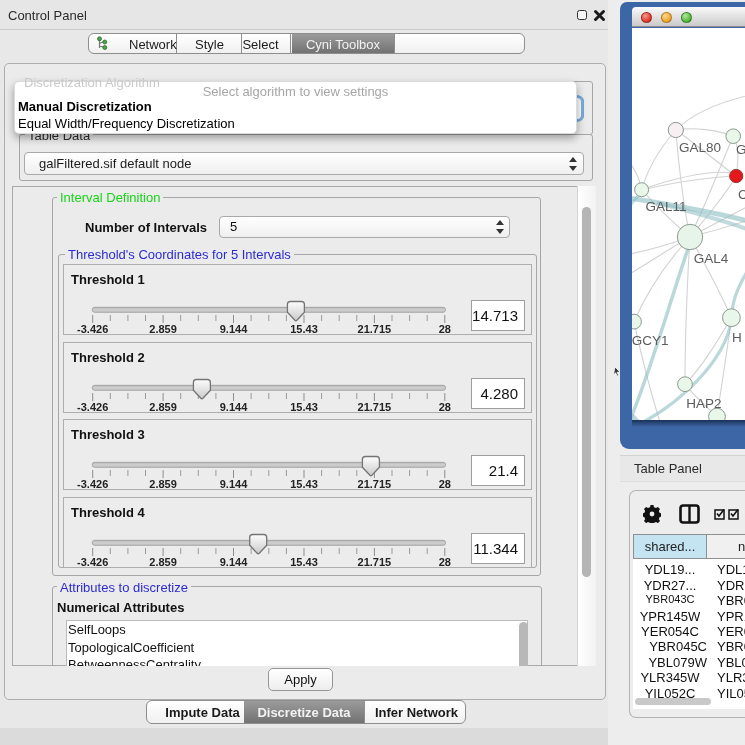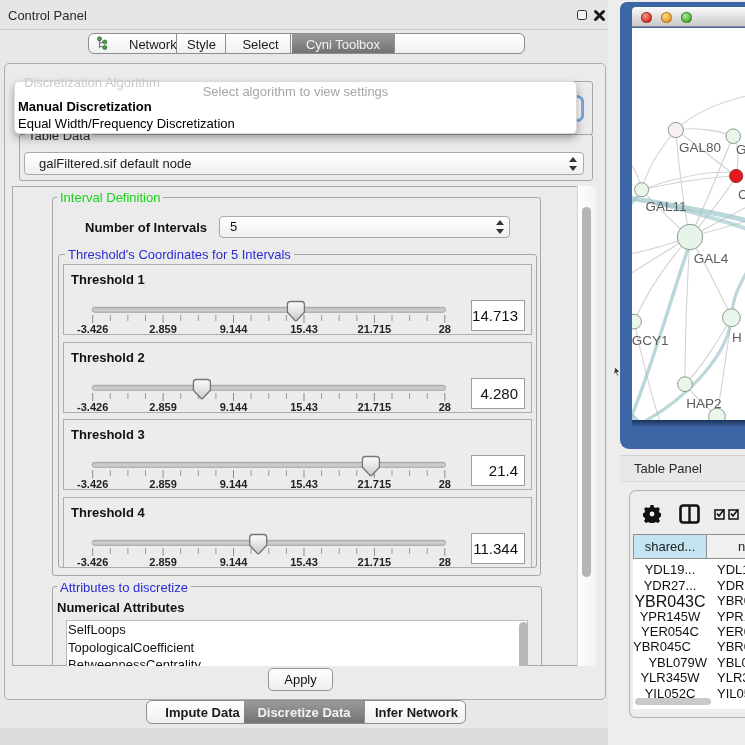--- a/index.html
+++ b/index.html
@@ -226,21 +226,21 @@
   <div class="abs" style="left:507px;top:436px;width:9px;height:58px;background:#b8b8b8;border-radius:4.5px"></div>
 
   <div class="abs" style="left:565px;top:0;width:19px;height:480px;background:linear-gradient(90deg,#fff,#f2f2f2);border-left:1px solid #d4d4d4"></div>
   <div class="abs" style="left:570px;top:21px;width:9px;height:370px;background:#b5b5b5;border-radius:4.5px"></div>
 </div>
 
 <div class="abs" style="left:268px;top:668px;width:65px;height:23px;background:linear-gradient(#ffffff,#ededed);border:1px solid #969696;border-radius:5px;text-align:center;font-size:13px;line-height:21px;color:#111">Apply</div>
 
 <div class="abs" style="left:88px;top:33px;width:437px;height:21px;background:linear-gradient(#ffffff,#f0f0f0);border:1px solid #8e8e8e;border-radius:6px;overflow:hidden">
   <div class="seg" style="left:0;width:88px;line-height:21px"><span style="margin-left:40px">Network</span></div>
-  <div class="seg" style="left:89px;width:48px;line-height:21px">Style</div>
+  <div class="seg" style="left:89px;width:64px;line-height:21px">Style</div>
   <div class="seg" style="left:142px;width:60px;line-height:21px">Select</div>
   <div class="seg dark" style="left:203px;width:103px;line-height:21px">Cyni Toolbox</div>
 </div>
 <svg class="abs" style="left:96px;top:36px" width="14" height="15">
   <path d="M3.5 4 L3.5 12 M3.5 7.5 L9 5 M3.5 10 L9 11.5" stroke="#777" stroke-width="1.2" fill="none"></path>
   <circle cx="3.5" cy="2.8" r="2" fill="#4ca34c" stroke="#2e6b2e" stroke-width="0.8"></circle>
   <circle cx="8.8" cy="6" r="2" fill="#4ca34c" stroke="#2e6b2e" stroke-width="0.8"></circle>
   <circle cx="8.8" cy="11.5" r="2" fill="#4ca34c" stroke="#2e6b2e" stroke-width="0.8"></circle>
 </svg>
 
@@ -330,27 +330,27 @@
     <path d="M3 5.5 L5 8 L10 1.5" fill="none" stroke="#111" stroke-width="1.6"></path>
   </svg>
 
 <div class="abs" style="left:633px;top:534px;width:112px;height:175px;background:#fff;overflow:hidden">
   <div class="abs" style="left:0;top:0;width:74px;height:24.5px;background:#c4e4f2;border:1px solid #8f8f8f;text-align:center;line-height:23px;font-size:13px;color:#222">shared...</div>
   <div class="abs" style="left:74px;top:0;width:38px;height:24.5px;background:#f0f0f0;border-top:1px solid #8f8f8f;border-bottom:1px solid #8f8f8f;font-size:13px;color:#222;line-height:23px"><span style="margin-left:31px">na</span></div>
 <div class="abs" style="left:0;top:28.3px;width:74px;text-align:center;font-size:13px;color:#111">YDL19...</div>
     <div class="abs" style="left:84px;top:28.3px;font-size:13px;color:#111;white-space:nowrap">YDL19</div>
     <div class="abs" style="left:0;top:43.7px;width:74px;text-align:center;font-size:13px;color:#111">YDR27...</div>
     <div class="abs" style="left:84px;top:43.7px;font-size:13px;color:#111;white-space:nowrap">YDR27</div>
-    <div class="abs" style="left:0;top:59.1px;width:74px;text-align:center;font-size:16px;color:#111">YBR043C</div>
+    <div class="abs" style="left:0;top:59.1px;width:74px;text-align:center;font-size:11px;color:#111">YBR043C</div>
     <div class="abs" style="left:84px;top:59.1px;font-size:13px;color:#111;white-space:nowrap">YBR04</div>
     <div class="abs" style="left:0;top:74.5px;width:74px;text-align:center;font-size:13px;color:#111">YPR145W</div>
     <div class="abs" style="left:84px;top:74.5px;font-size:13px;color:#111;white-space:nowrap">YPR14</div>
     <div class="abs" style="left:0;top:89.9px;width:74px;text-align:center;font-size:13px;color:#111">YER054C</div>
     <div class="abs" style="left:84px;top:89.9px;font-size:13px;color:#111;white-space:nowrap">YER05</div>
-    <div class="abs" style="left:0;top:105.3px;width:74px;text-align:left;font-size:13px;color:#111">YBR045C</div>
+    <div class="abs" style="left:0;top:105.3px;width:74px;text-align:right;font-size:13px;color:#111">YBR045C</div>
     <div class="abs" style="left:84px;top:105.3px;font-size:13px;color:#111;white-space:nowrap">YBR04</div>
     <div class="abs" style="left:0;top:120.7px;width:74px;text-align:right;font-size:13px;color:#111">YBL079W</div>
     <div class="abs" style="left:84px;top:120.7px;font-size:13px;color:#111;white-space:nowrap">YBL07</div>
     <div class="abs" style="left:0;top:136.1px;width:74px;text-align:center;font-size:13px;color:#111">YLR345W</div>
     <div class="abs" style="left:84px;top:136.1px;font-size:13px;color:#111;white-space:nowrap">YLR34</div>
     <div class="abs" style="left:0;top:151.5px;width:74px;text-align:center;font-size:13px;color:#111">YIL052C</div>
     <div class="abs" style="left:84px;top:151.5px;font-size:13px;color:#111;white-space:nowrap">YIL05</div>
   <div class="abs" style="left:2px;top:164px;width:76px;height:7px;background:#c9c9c9;border-radius:3.5px"></div>
 </div>
 

